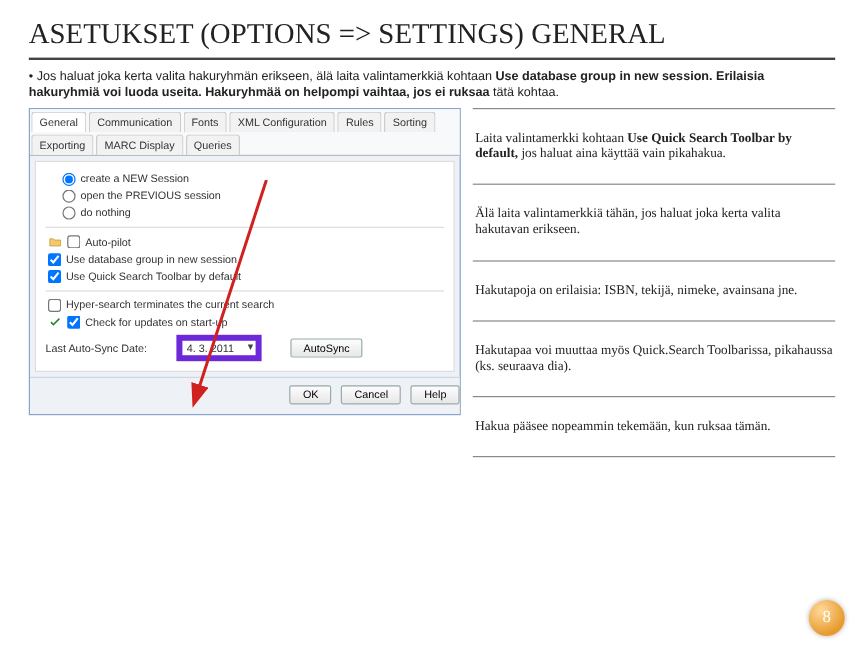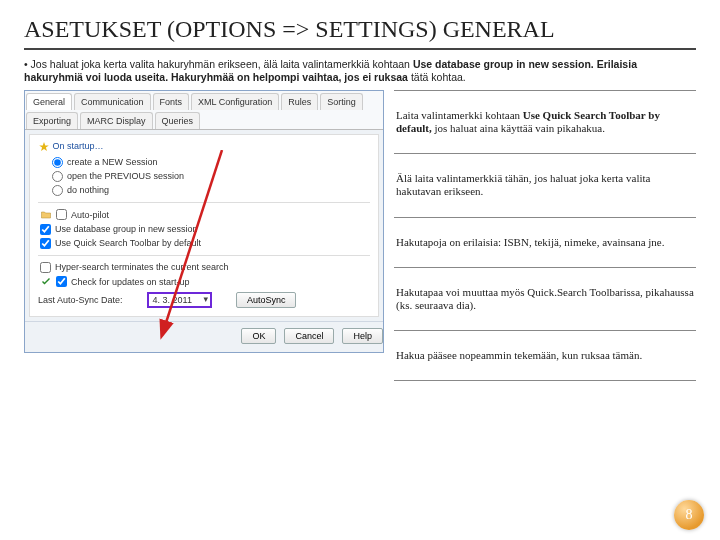--- a/index.html
+++ b/index.html
@@ -15,21 +15,21 @@
   .tab.active { background: #fff; font-weight: 400; }
   .panel { background: #fff; margin: 4px; border: 1px solid #ddd; padding: 6px 8px 8px 8px; }
   .group-title { color: #1a4e9e; font-size: 9px; margin-bottom: 4px; }
   .radio-row, .check-row { display: flex; align-items: center; gap: 4px; margin: 3px 0 3px 14px; }
   .radio-row input, .check-row input { width: 11px; height: 11px; }
   .radio-row label, .check-row label { font-size: 9px; color: #333; }
   .check-row.top { margin-left: 2px; }
   .hr { border-top: 1px solid #ddd; margin: 6px 0; }
   .autosync { display: flex; align-items: center; gap: 24px; margin-top: 4px; }
   .autosync .lbl { font-size: 9px; }
-  .datebox { border: 2px solid #6d28d9; background: #fff; padding: 1px 18px 1px 4px; font-size: 9px; position: relative; }
+  .datebox { border: 5px solid #6d28d9; background: #fff; padding: 1px 18px 1px 4px; font-size: 9px; position: relative; }
   .datebox::after { content: "▾"; position: absolute; right: 2px; top: 0; font-size: 9px; color: #444; }
   .btn { border: 1px solid #9aa; background: linear-gradient(#fdfdfd,#e7e7e7); padding: 2px 10px; font-size: 9px; border-radius: 2px; }
   .dlg-buttons { display: flex; justify-content: flex-end; gap: 8px; padding: 6px 0 8px 0; background: #eef2f6; border-top: 1px solid #cfd7e2; }
   .icon { display: inline-block; width: 12px; height: 12px; vertical-align: middle; }
   .icon-star svg { fill: #e6b514; }
   .icon-folder svg { fill: #f3c96b; stroke: #b08a2a; }
   .icon-check svg { fill: #2a8a2a; }
   .side-notes { flex: 1; font-family: 'Times New Roman', serif; font-size: 11px; line-height: 1.2; }
   .side-notes > div { border-top: 1px solid #888; padding: 18px 2px; }
   .side-notes > div:last-child { border-bottom: 1px solid #888; }
@@ -56,26 +56,20 @@
         <div class="tab">Fonts</div>
         <div class="tab">XML Configuration</div>
         <div class="tab">Rules</div>
         <div class="tab">Sorting</div>
         <div class="tab">Exporting</div>
         <div class="tab">MARC Display</div>
         <div class="tab">Queries</div>
       </div>
 
       <div class="panel">
-        <div class="group-title">
-          <span class="icon icon-star"><svg viewBox="0 0 24 24">
-                <path d="M12 2l2.5 7h7l-5.7 4.2 2.2 7L12 16l-6 4.2 2.2-7L2.5 9h7z"></path>
-              </svg></span>
-          <span>On startup…</span>
-        </div>
         <div class="radio-row">
           <input type="radio" checked="" style="">
           <label>create a NEW Session</label>
         </div>
         <div class="radio-row">
           <input type="radio" style="">
           <label>open the PREVIOUS session</label>
         </div>
         <div class="radio-row">
           <input type="radio" style="">

